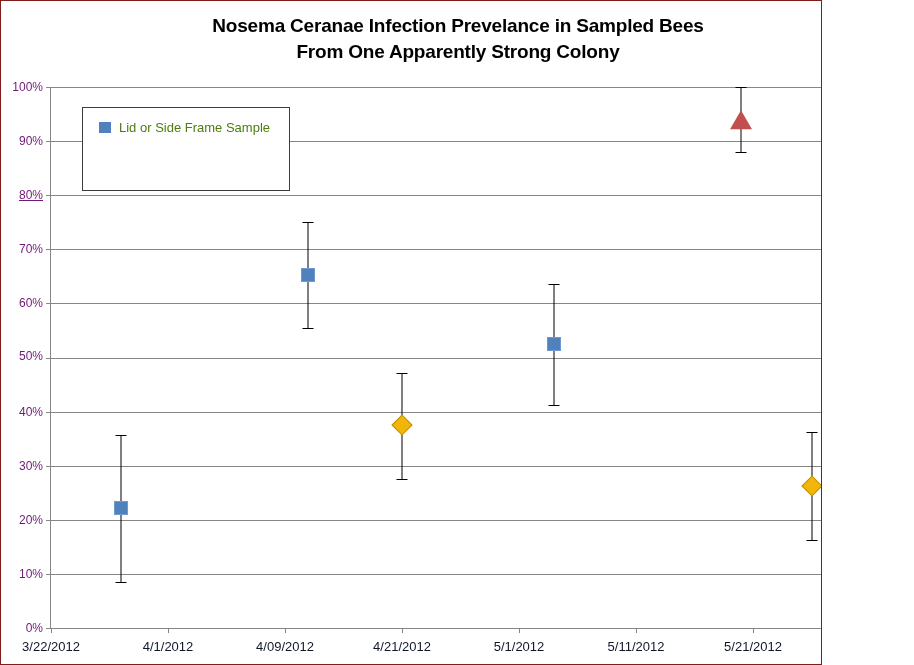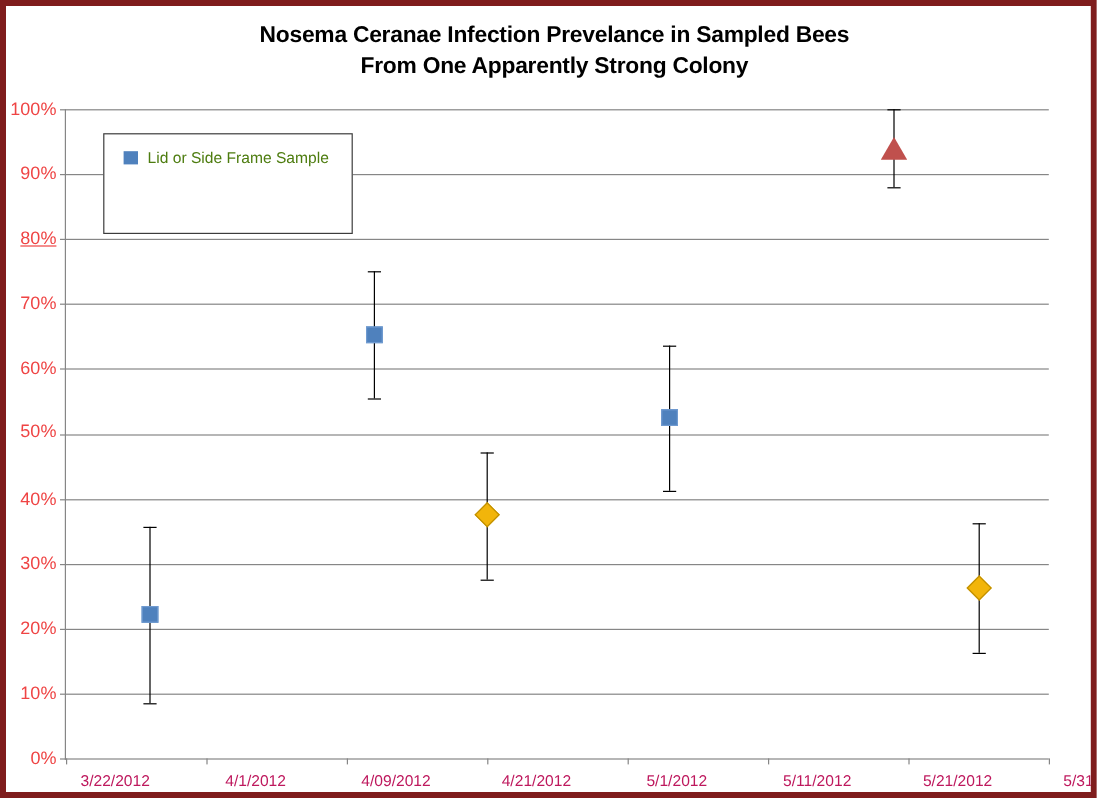--- a/index.html
+++ b/index.html
@@ -5,24 +5,24 @@
   html, body {
     margin: 0;
     padding: 0;
     background: #ffffff;
   }
   body {
     font-family: "Liberation Sans", sans-serif;
   }
   #chart-frame {
     position: relative;
-    width: 914px;
+    width: 822px;
     height: 665px;
     box-sizing: border-box;
-    border: 5px solid #7f1d1d;
+    border: 1px solid #7f1d1d;
     background: #ffffff;
     overflow: hidden;
   }
   
   #chart-title {
     position: absolute;
     left: 0;
     top: 12px;
     width: 914px;
     text-align: center;
@@ -57,39 +57,38 @@
     left: -5px;
     width: 5px;
     height: 1px;
     background: #868686;
   }
   .ylabel {
     position: absolute;
     right: 100%;
     margin-right: 8px;
     transform: translateY(-50%);
-    font-size: 15px;
-    color: #ef4444;
+    font-size: 12px;
+    color: #701a75;
     white-space: nowrap;
   }
   .xtick-mark {
     position: absolute;
     top: 541px;
     width: 1px;
     height: 5px;
     background: #868686;
   }
   .xlabel {
     position: absolute;
     top: 552px;
     transform: translateX(-50%);
     font-size: 13px;
-    color: #be185d;
+    color: #0f172a;
     white-space: nowrap;
-    margin-left: 41px;
   }
 
   
   .errorbar-line {
     position: absolute;
     width: 1px;
     background: #000000;
     transform: translateX(-50%);
   }
   .errorbar-cap {

